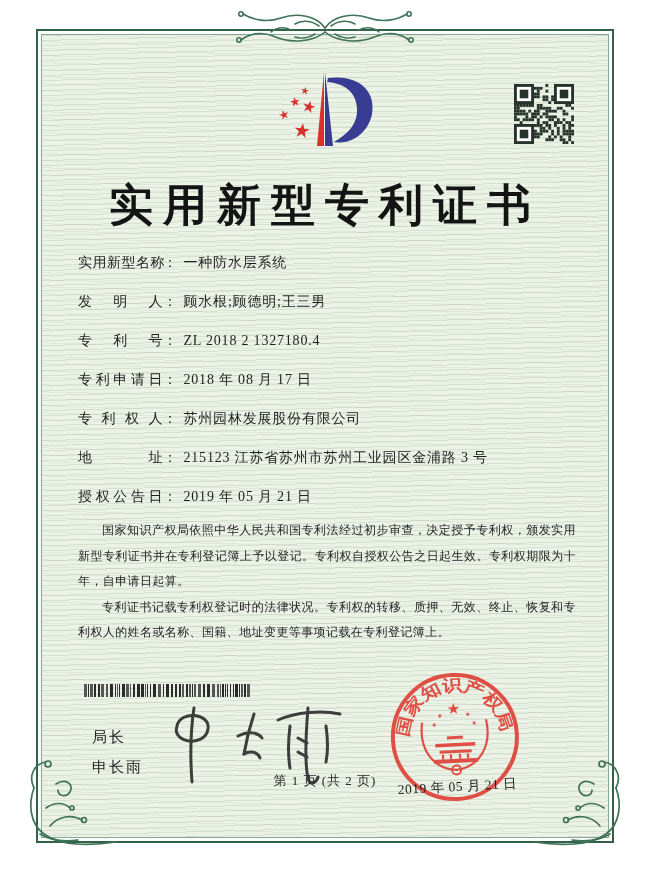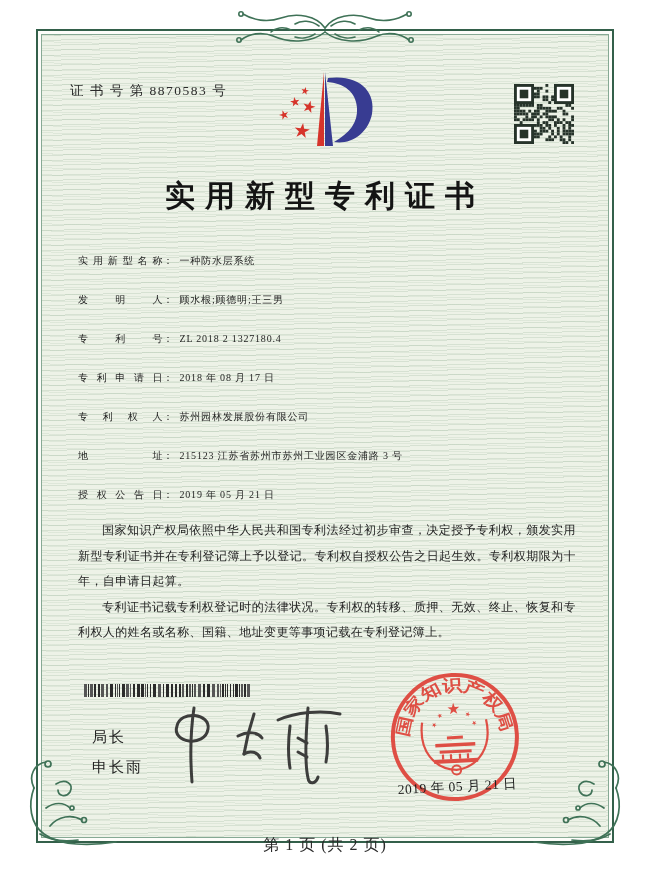--- a/index.html
+++ b/index.html
@@ -22,43 +22,43 @@
   .ornament-top{position:absolute;left:210px;top:8px;}
   .ornament-corner{position:absolute;top:754px;}
   .ornament-corner.left{left:20px;}
   .ornament-corner.right{right:20px;transform:scaleX(-1);}
   
   .cert-no{position:absolute;left:70px;top:82px;font-size:13.5px;letter-spacing:1.5px;color:#2a2a2a;}
   .logo{position:absolute;left:262px;top:70px;}
   .qr{position:absolute;left:514px;top:84px;}
   .title{
     position:absolute;left:0;top:176px;width:650px;text-align:center;
-    font-size:30px;font-weight:600;letter-spacing:10px;color:#141414;
+    font-size:44px;font-weight:600;letter-spacing:10px;color:#141414;
   }
   
-  .fields{position:absolute;left:78px;top:254px;width:496px;font-size:10px;letter-spacing:0.5px;}
+  .fields{position:absolute;left:78px;top:254px;width:496px;font-size:14px;letter-spacing:0.5px;}
   .frow{height:19px;margin-bottom:20px;white-space:nowrap;position:relative;}
   .flabel{display:inline-block;width:85px;text-align:justify;text-align-last:justify;vertical-align:top;}
   .colon{display:inline-block;margin-right:6px;}
   .fvalue{letter-spacing:0.8px;}
   .frow.grant{margin-top:12px;}
   .grant-second{position:absolute;left:240px;top:0;white-space:nowrap;}
   
   .paras{position:absolute;left:78px;top:518px;width:498px;font-size:12px;line-height:25.5px;
          letter-spacing:0.4px;color:#242424;text-align:justify;}
   .paras p{margin:0;text-indent:2em;}
   
   .barcode{position:absolute;left:84px;top:684px;}
   .officer{position:absolute;left:84px;top:722px;font-size:15px;line-height:30px;letter-spacing:2px;color:#222;margin-left:8px;}
   .signature{position:absolute;left:150px;top:698px;}
   .seal-group{position:absolute;left:382px;top:664px;width:146px;height:150px;transform:rotate(-3deg);}
   .seal-svg{position:absolute;left:0;top:0;}
   .seal-date{position:absolute;left:6px;top:114px;width:134px;text-align:center;
              font-size:13.5px;letter-spacing:0.5px;color:#1d1d1d;}
-  .footer{position:absolute;left:0;top:835px;width:650px;text-align:center;font-size:16px;letter-spacing:1px;color:#2a2a2a;}
+  .footer{position:absolute;left:0;top:772px;width:650px;text-align:center;font-size:13px;letter-spacing:1px;color:#2a2a2a;}
   svg{display:block;}
 </style>
 </head>
 <body>
 
 <div class="page">
 
   <svg width="0" height="0">
     <defs>
       <path id="star" d="M0,-1 L0.225,-0.309 L0.951,-0.309 L0.363,0.118 L0.588,0.809 L0,0.382 L-0.588,0.809 L-0.363,0.118 L-0.951,-0.309 L-0.225,-0.309 Z"></path>
@@ -105,21 +105,20 @@
       <circle cx="28" cy="10" r="3"></circle>
       <path d="M30,72 C38,62 52,60 62,66"></path>
       <path d="M26,54 C34,48 44,48 50,54"></path>
       <path d="M20,80 C30,86 44,88 58,86"></path>
       <path d="M36,30 C46,24 54,30 50,38 C46,44 38,42 38,36"></path>
       <circle cx="64" cy="66" r="2.5"></circle>
       <circle cx="52" cy="54" r="2"></circle>
     </g>
   </svg>
 
-  <div class="cert-no">证 书 号 第 8870583 号</div>
 
   <svg class="logo" width="130" height="92" viewBox="0 0 130 92">
     <use href="#star" fill="#d6342b" transform="translate(43,21) scale(4) rotate(12)"></use>
     <use href="#star" fill="#d6342b" transform="translate(33,32) scale(5) rotate(-10)"></use>
     <use href="#star" fill="#d6342b" transform="translate(47,37) scale(6.5) rotate(15)"></use>
     <use href="#star" fill="#d6342b" transform="translate(22,45) scale(5) rotate(-18)"></use>
     <use href="#star" fill="#d6342b" transform="translate(40,61) scale(8) rotate(8)"></use>
     <polygon points="62,2 55,76 62,76" fill="#d6342b"></polygon>
     <polygon points="63,2 63,76 71,76" fill="#383c92"></polygon>
     <path d="M66,8 C98,4 114,22 110,44 C106,64 88,75 72,72 C88,63 96,52 95,38 C94,22 82,13 65,12 Z" fill="#383c92"></path>

